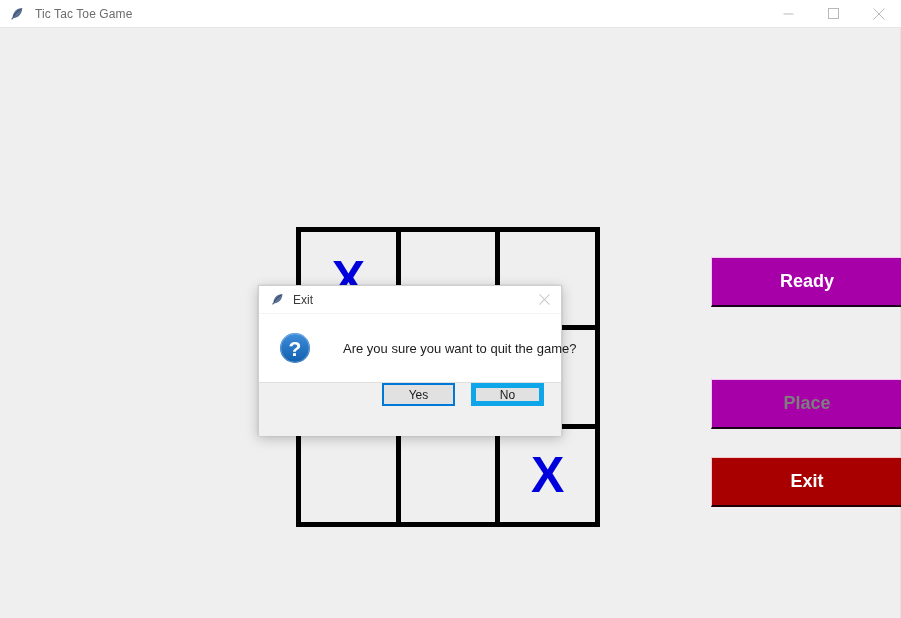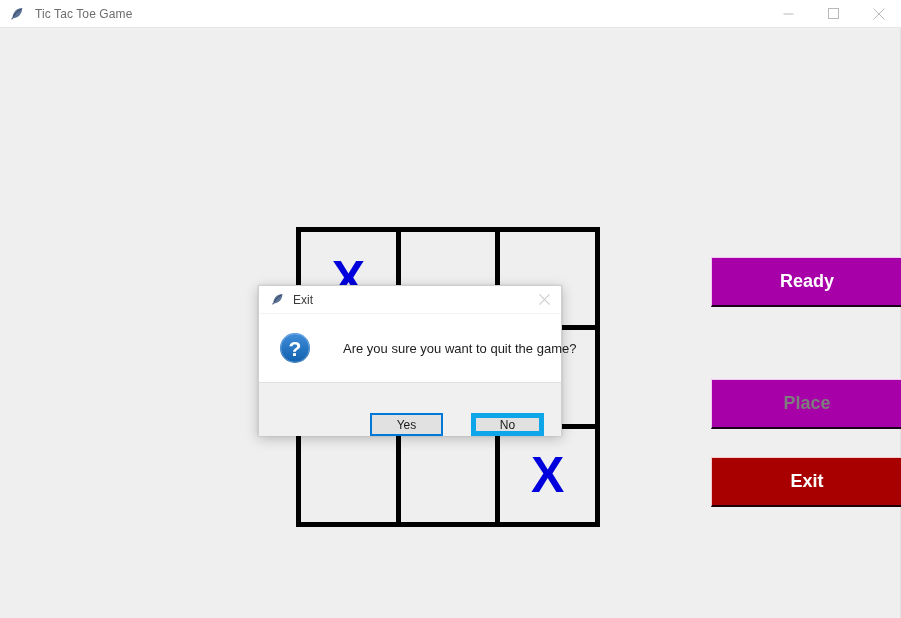--- a/index.html
+++ b/index.html
@@ -172,24 +172,24 @@
     margin-left: 32px;
     font-size: 13px;
     color: #1c1c1c;
     white-space: nowrap;
   }
   .dlg-footer {
     height: 54px;
     background: #f0f0f0;
     border-top: 1px solid #dfdfdf;
     display: flex;
-    align-items: flex-end;
+    align-items: flex-start;
     justify-content: flex-end;
     padding-right: 17px;
-    gap: 28px;
+    gap: 16px;
   }
   .dlg-btn {
     width: 73px;
     height: 23px;
     font-family: "Liberation Sans", sans-serif;
     font-size: 12px;
     color: #1a1a1a;
     background: #e1e1e1;
     border: 5px solid #0ea5e9;
     display: flex;

